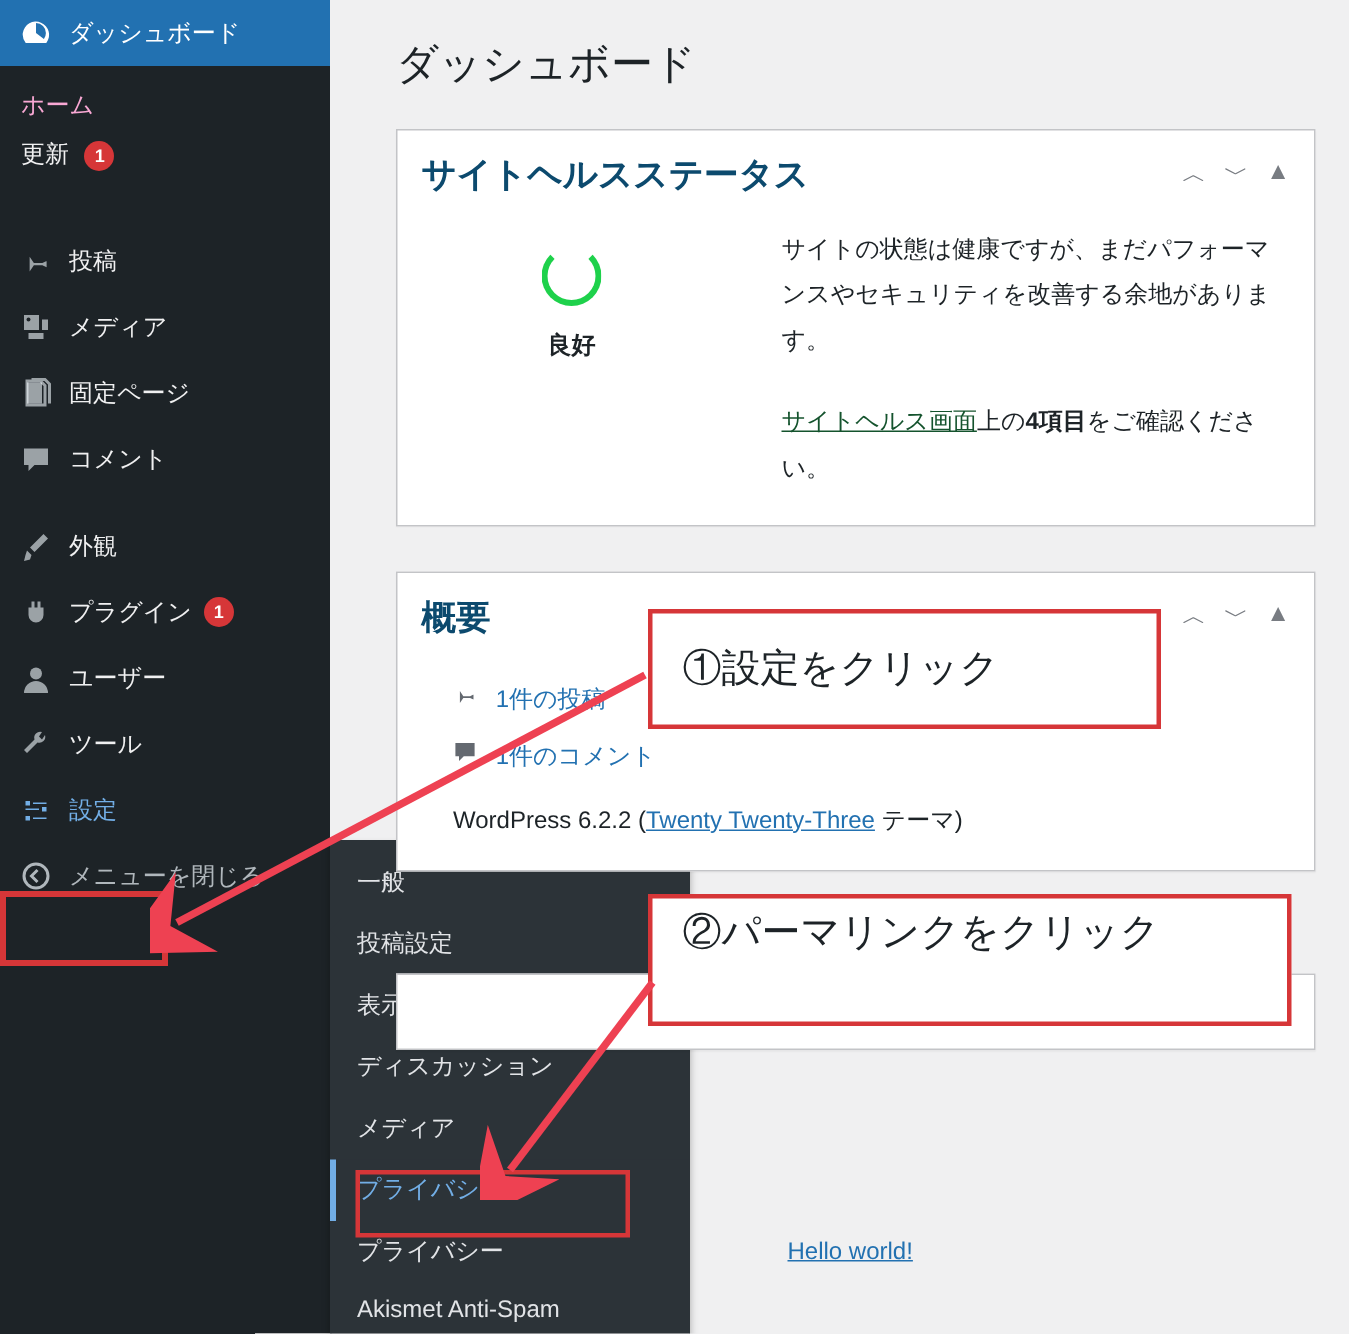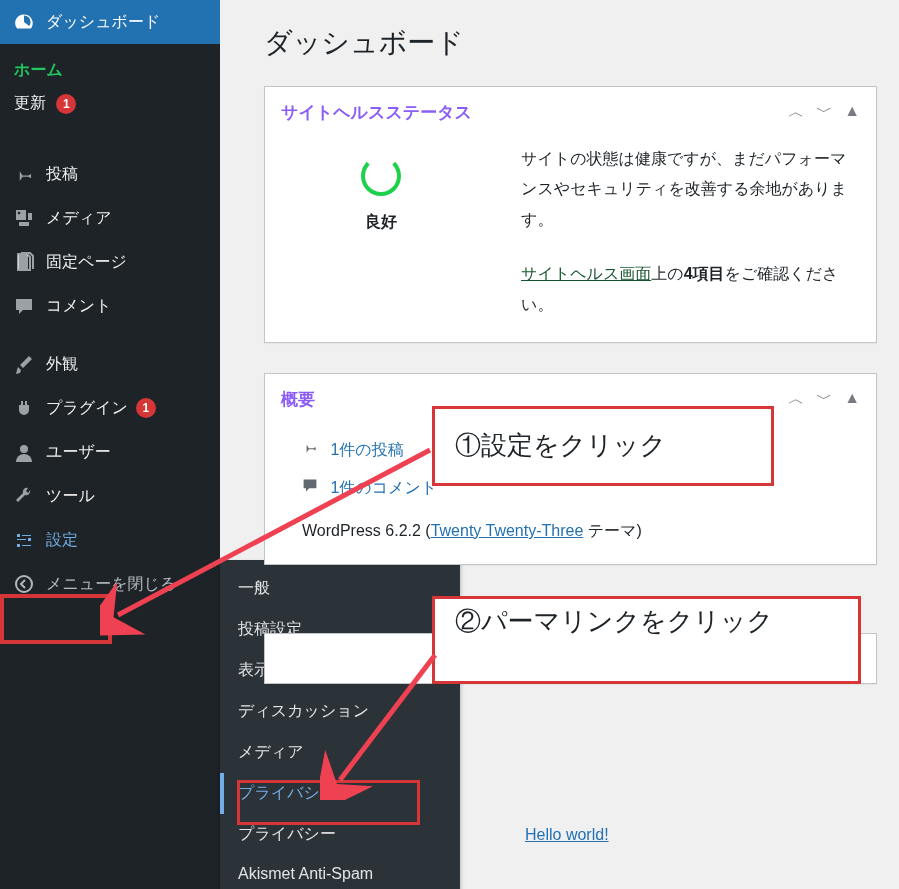--- a/index.html
+++ b/index.html
@@ -4,39 +4,39 @@
   <style>
     * { margin:0; padding:0; box-sizing:border-box; font-family:-apple-system,BlinkMacSystemFont,"Segoe UI","Hiragino Sans","Hiragino Kaku Gothic ProN",Meiryo,sans-serif; }
     body { width:899px; height:889px; background:#f0f0f1; overflow:hidden; position:relative; }
     .sidebar { position:absolute; left:0; top:0; width:220px; height:100%; background:#1d2327; color:#f0f0f1; }
     .sidebar-item { display:flex; align-items:center; padding:10px 12px; font-size:16px; cursor:pointer; color:#f0f0f1; }
     .sidebar-item .icon { width:24px; height:24px; margin-right:10px; display:flex; align-items:center; justify-content:center; font-size:18px; color:rgba(240,246,252,.6); }
     .sidebar-item.active { background:#2271b1; color:#fff; }
     .sidebar-item.active .icon { color:#fff; }
     .sidebar-sub { padding:10px 0 18px 14px; background:#1d2327; }
     .sidebar-sub-item { padding:6px 0 6px 0px; font-size:16px; }
-    .sidebar-sub-item.current { font-weight:bold; color:#22c55e; }
+    .sidebar-sub-item.current { font-weight:normal; color:#f9a8d4; }
     .sidebar-sub-item .badge { display:inline-block; background:#d63638; color:#fff; border-radius:10px; min-width:20px; height:20px; line-height:20px; text-align:center; font-size:12px; margin-left:6px; font-weight:bold; }
     .sidebar-item .badge { display:inline-block; background:#d63638; color:#fff; border-radius:10px; min-width:20px; height:20px; line-height:20px; text-align:center; font-size:12px; margin-left:8px; font-weight:bold; }
     .sep { height:14px; }
     .sidebar-item.open { color:#72aee6; }
     .sidebar-item.open .icon { color:#72aee6; }
     .settings-box { border:4px solid #d63638; position:absolute; left:0; top:594px; width:112px; height:50px; pointer-events:none; }
     .collapse-item { display:flex; align-items:center; padding:10px 12px; font-size:16px; color:rgba(240,246,252,.7); }
     .collapse-item .icon { width:24px; height:24px; margin-right:10px; display:flex; align-items:center; justify-content:center; font-size:20px; }
     .flyout { position:absolute; left:220px; top:560px; width:240px; background:#2c3338; padding:8px 0; box-shadow:0 3px 5px rgba(0,0,0,.3); }
     .flyout::before { content:""; position:absolute; left:-8px; top:52px; border:8px solid transparent; border-right-color:#2c3338; }
     .flyout-item { padding:10px 18px; font-size:16px; color:#e2e4e7; cursor:pointer; }
     .flyout-item.current { background:#2c3338; border-left:4px solid #72aee6; padding-left:14px; color:#72aee6; }
     .permalink-box { border:3px solid #d63638; position:absolute; left:237px; top:780px; width:183px; height:45px; pointer-events:none; }
     .main { position:absolute; left:240px; top:0; right:0; padding:10px 22px 22px 24px; }
     .page-title { font-size:28px; font-weight:400; color:#1d2327; margin:14px 0 24px 0; }
     .panel { background:#fff; border:1px solid #c3c4c7; box-shadow:0 1px 1px rgba(0,0,0,.04); margin-bottom:30px; }
     .panel-header { display:flex; align-items:center; justify-content:space-between; padding:14px 16px; }
-    .panel-title { font-size:17px; font-weight:bold; color:#8b5cf6; }
+    .panel-title { font-size:23px; font-weight:bold; color:#0c4a6e; }
     .panel-ctrls { display:flex; gap:12px; color:#787c82; font-size:16px; }
     .panel-body { padding:6px 16px 22px 16px; display:flex; gap:40px; }
     .health-left { width:200px; text-align:center; padding-top:12px; }
     .health-ring { width:40px; height:40px; border:4px solid #1ed14b; border-top-color:transparent; border-radius:50%; margin:0 auto 16px auto; }
     .health-label { font-size:16px; font-weight:bold; color:#1d2327; }
     .health-right { flex:1; font-size:16px; color:#1d2327; line-height:1.9; }
     .health-right a { color:#14532d; }
     .overview-body { padding:6px 16px 22px 16px;margin-left:21px; }
     .ov-row { padding:8px 0; }
     .ov-row .ic { display:inline-block; width:24px; color:#646970; }

